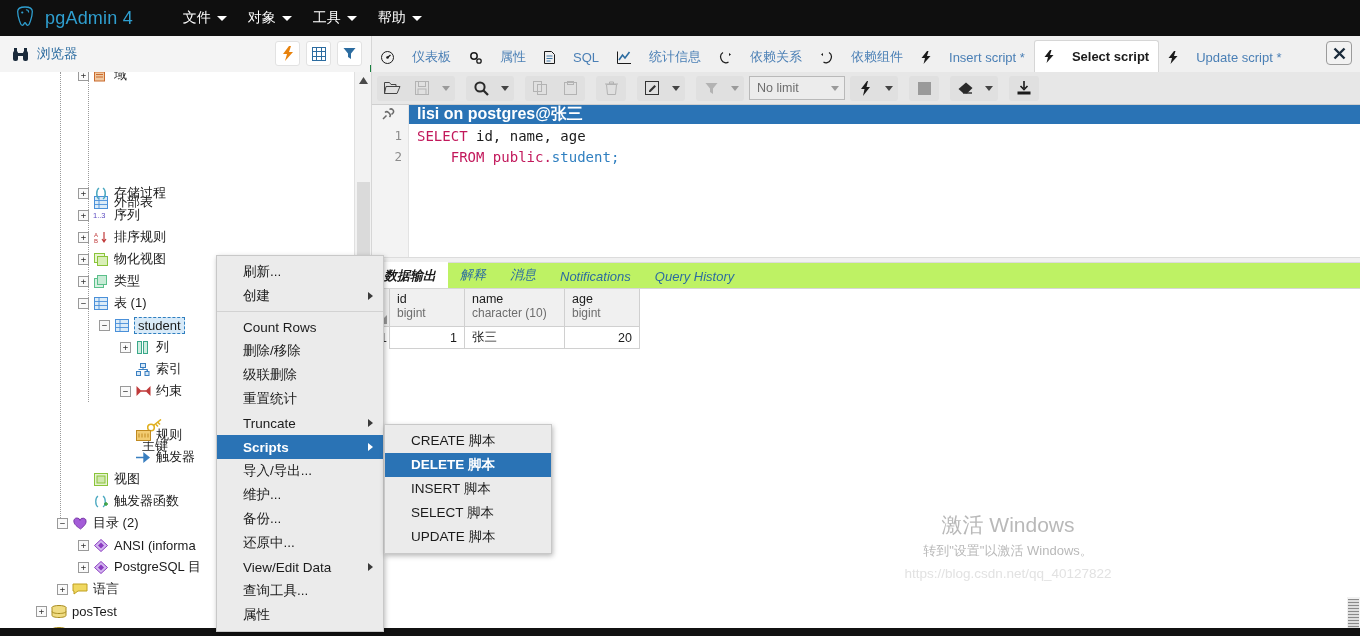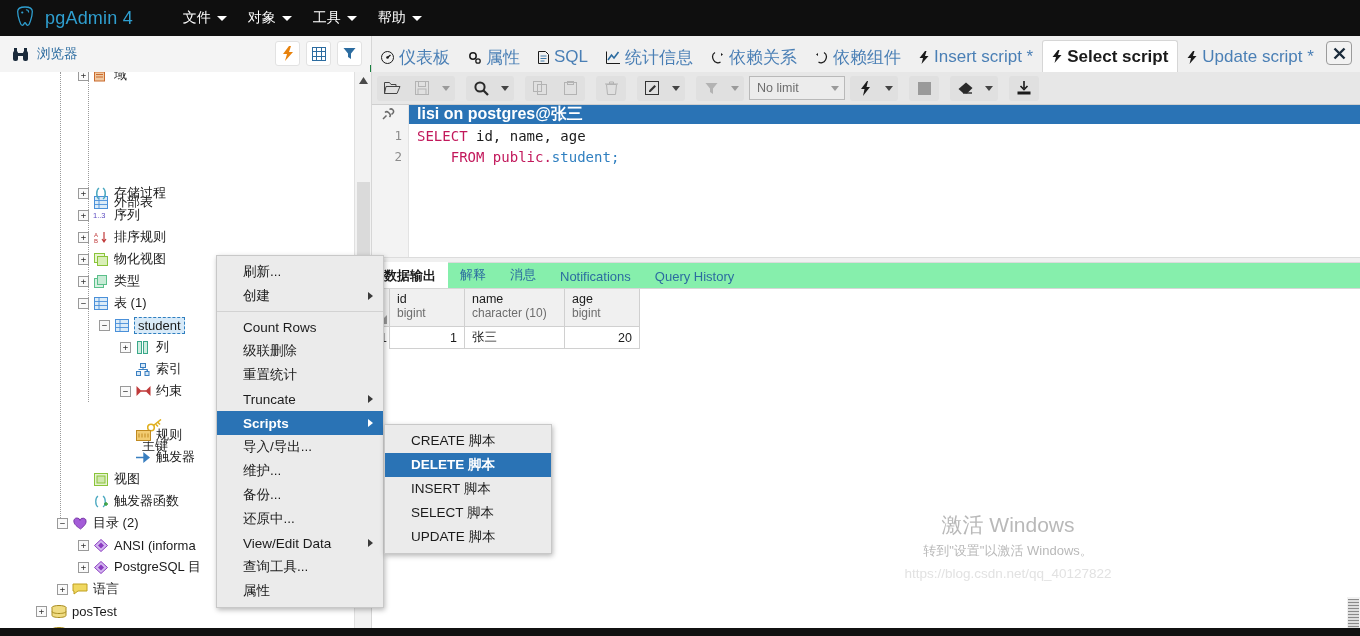--- a/index.html
+++ b/index.html
@@ -48,22 +48,22 @@
     display:flex;align-items:center;justify-content:center; cursor:pointer;
   }
 
   
   .tabstrip {
     position:absolute; left:371px; top:0; width:989px; height:36px;
     background:#f0f0f0; display:flex; align-items:flex-end;
     border-left:1px solid #d6d6d6;
   }
   .tab {
-    height:30px; display:flex; align-items:center; gap:5px;
-    padding:0 9px; font-size:17px; color:#4a7fb5; cursor:pointer;
+    height:30px; display:flex; align-items:center; gap:18px;
+    padding:0 9px; font-size:13px; color:#4a7fb5; cursor:pointer;
     white-space:nowrap;
     justify-content:center;
   }
   .tab.active {
     background:#ffffff; color:#1b1b1b; font-weight:bold;
     border-top:1px solid #d6d6d6; border-left:1px solid #d6d6d6; border-right:1px solid #d6d6d6;
     border-radius:3px 3px 0 0; height:32px;
   }
   .closebtn {
     position:absolute; right:8px; top:5px;
@@ -165,21 +165,21 @@
   }
   .kw { color:#c2185b; }
   .pl { color:#1b1b1b; }
   .tbl { color:#2f7fc0; }
 
   .hsplit { position:absolute; left:0; top:185px; width:989px; height:6px; background:#f0f0f0; border-top:1px solid #dcdcdc; border-bottom:1px solid #dcdcdc;}
 
   
   .rtabs {
     position:absolute; left:0; top:191px; width:989px; height:26px;
-    background:#86efac; display:flex; align-items:flex-end; border-bottom:1px solid #d6d6d6;
+    background:#bef264; display:flex; align-items:flex-end; border-bottom:1px solid #d6d6d6;font-style:italic;
   }
   .rtab { font-size:13px; color:#2c6ca0; padding:4px 12px; cursor:pointer; white-space:nowrap; }
   .rtab.active { background:#ffffff; color:#1b1b1b; font-weight:bold; height:26px; padding-top:5px;}
 
   
   .grid { position:absolute; left:0; top:217px; width:989px; height:80px; background:#fff; }
   .gridhead { display:flex; height:38px; }
   .gcell-corner {
     width:18px; background:#f0f0f0; border-right:1px solid #d0d0d0; border-bottom:1px solid #d0d0d0;
     position:relative;
@@ -835,20 +835,23 @@
       </div>
       <div class="mi">
         <span>创建</span>
         <i class="arr"></i>
       </div>
       <div class="msep"></div>
       <div class="mi">
         <span>Count Rows</span>
       </div>
       <div class="mi">
+        <span>删除/移除</span>
+      </div>
+      <div class="mi">
         <span>级联删除</span>
       </div>
       <div class="mi">
         <span>重置统计</span>
       </div>
       <div class="mi">
         <span>Truncate</span>
         <i class="arr"></i>
       </div>
       <div class="mi hl">

